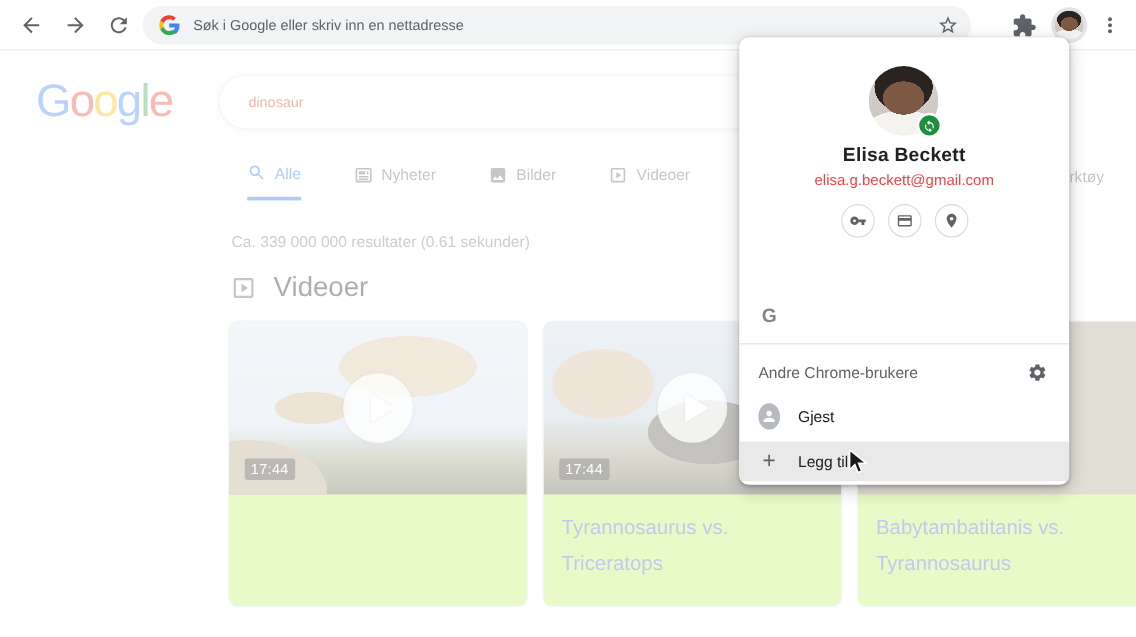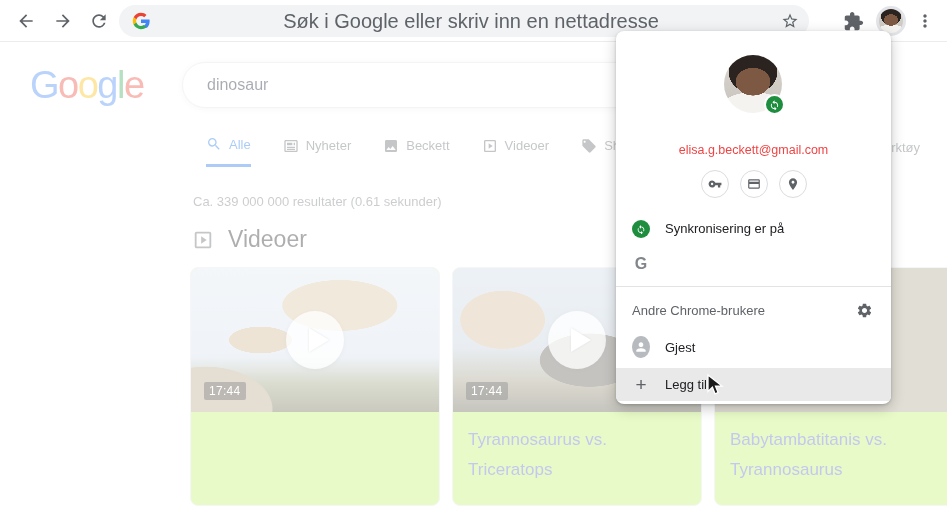--- a/index.html
+++ b/index.html
@@ -8,43 +8,43 @@
   .screen { position:relative; width:947px; height:531px; background:#fff; overflow:hidden; }
 
   
   .toolbar { position:absolute; top:0; left:0; width:947px; height:42px; background:#fff;
              border-bottom:1px solid #ececec; z-index:5; }
   .nav-btn { position:absolute; top:7px; width:28px; height:28px; border:none; background:transparent;
              border-radius:50%; display:flex; align-items:center; justify-content:center; cursor:pointer; }
   .nav-btn svg { width:20px; height:20px; }
   .omnibox { position:absolute; left:119px; top:5px; width:690px; height:32px; background:#f1f3f4;
              border-radius:16px; display:flex; align-items:center; padding:0 10px 0 13px; }
-  .omnibox input { flex:1; border:none; outline:none; background:transparent; font-size:20px;
-                   color:#3c4043; font-family:"Liberation Sans",sans-serif; margin-left:11px;text-align:center; }
+  .omnibox input { flex:1; border:none; outline:none; background:transparent; font-size:12px;
+                   color:#3c4043; font-family:"Liberation Sans",sans-serif; margin-left:11px; }
   .omnibox input::placeholder { color:#5f6368; opacity:1; }
   .tb-right { position:absolute; top:0; right:0; height:42px; display:flex; align-items:center; }
   .avatar-ring { width:30px; height:30px; border-radius:50%; background:#e2e4e7; display:flex;
                  align-items:center; justify-content:center; margin:0 9px 0 12px; border:none; cursor:pointer; }
   .photo { border-radius:50%;
     background:
       radial-gradient(ellipse 30% 24% at 50% 46%, #7d5843 0 99%, rgba(0,0,0,0) 100%),
       radial-gradient(ellipse 42% 36% at 50% 30%, #2b2320 0 99%, rgba(0,0,0,0) 100%),
       radial-gradient(ellipse 58% 30% at 50% 94%, #f5f3f0 0 99%, rgba(0,0,0,0) 100%),
       linear-gradient(180deg,#dad6d0,#c7c2bb); }
   .photo-sm { width:24px; height:24px; }
 
   
   .content { position:absolute; top:42px; left:0; width:947px; height:489px; background:#fff; }
   .dim { position:absolute; inset:0; background:rgba(255,255,255,0.64); z-index:3; pointer-events:none; }
 
   .glogo { position:absolute; left:30px; top:22px; font-size:38px; letter-spacing:-1.5px; font-weight:500; }
   .gsearch { position:absolute; left:182px; top:20px; width:584px; height:46px; background:#fff;
              border:1px solid #dfe1e5; border-radius:23px; box-shadow:0 1px 6px rgba(32,33,36,.10);
-             display:flex; align-items:center; padding-left:24px; font-size:16px; color:#0f172a; }
-  .tabsrow { position:absolute; left:206px; top:94px; display:flex; gap:32px;align-items:center; }
+             display:flex; align-items:center; padding-left:24px; font-size:12px; color:#c2410c; }
+  .tabsrow { position:absolute; left:206px; top:94px; display:flex; gap:44px;align-items:center; }
   .tab { display:flex; align-items:center; gap:7px; font-size:13px; color:#5f6368;
          padding-bottom:12px; cursor:pointer; }
   .tab svg { width:16px; height:16px; }
   .tab.active { color:#1a73e8; border-bottom:3px solid #1a73e8; }
   .tools { position:absolute; left:876px; top:98px; font-size:13px; color:#5f6368; cursor:pointer; }
   .stats { position:absolute; left:193px; top:152px; font-size:13px; color:#70757a; }
   .vhead { position:absolute; left:192px; top:184px; display:flex; align-items:center; gap:14px; }
   .vhead svg { width:22px; height:22px; }
   .vhead .t { font-size:23px; color:#202124; }
 
@@ -183,21 +183,21 @@
       <div class="tab">
         <svg viewBox="0 0 24 24">
             <path fill="currentColor" d="M20 3H4c-1.1 0-2 .9-2 2v14c0 1.1.9 2 2 2h16c1.1 0 2-.9 2-2V5c0-1.1-.9-2-2-2zm0 16H4V5h16v14zM6 7h8v4H6V7zm0 6h12v2H6v-2zm0 3h12v2H6v-2zm10-9h2v4h-2V7z"></path>
           </svg>
         <span>Nyheter</span>
       </div>
       <div class="tab">
         <svg viewBox="0 0 24 24">
             <path fill="currentColor" d="M21 19V5c0-1.1-.9-2-2-2H5c-1.1 0-2 .9-2 2v14c0 1.1.9 2 2 2h14c1.1 0 2-.9 2-2zM8.5 13.5l2.5 3.01L14.5 12l4.5 6H5l3.5-4.5z"></path>
           </svg>
-        <span>Beckett</span>
+        <span>Bilder</span>
       </div>
       <div class="tab">
         <svg viewBox="0 0 24 24">
             <path fill="currentColor" d="M19 3H5c-1.1 0-2 .9-2 2v14c0 1.1.9 2 2 2h14c1.1 0 2-.9 2-2V5c0-1.1-.9-2-2-2zm0 16H5V5h14v14zM10 8v8l6-4-6-4z"></path>
           </svg>
         <span>Videoer</span>
       </div>
       <div class="tab">
         <svg viewBox="0 0 24 24">
             <path fill="currentColor" d="M21.41 11.58l-9-9C12.05 2.22 11.55 2 11 2H4c-1.1 0-2 .9-2 2v7c0 .55.22 1.05.59 1.42l9 9c.36.36.86.58 1.41.58.55 0 1.05-.22 1.41-.59l7-7c.37-.36.59-.86.59-1.41 0-.55-.23-1.06-.59-1.42zM5.5 7C4.67 7 4 6.33 4 5.5S4.67 4 5.5 4 7 4.67 7 5.5 6.33 7 5.5 7z"></path>
@@ -243,50 +243,41 @@
   </main>
 
   <div class="pmenu">
     <div class="pm-avatar photo">
       <div class="pm-badge">
         <svg viewBox="0 0 24 24">
             <path fill="#fff" d="M12 6V2.5L7.5 7 12 11.5V8c3.31 0 6 2.69 6 6 0 1.01-.25 1.97-.7 2.8l1.46 1.46A7.93 7.93 0 0020 14c0-4.42-3.58-8-8-8zm0 14c-3.31 0-6-2.69-6-6 0-1.01.25-1.97.7-2.8L5.24 9.74A7.93 7.93 0 004 14c0 4.42 3.58 8 8 8v3.5l4.5-4.5-4.5-4.5V20z"></path>
           </svg>
       </div>
     </div>
+    <div class="pm-name">Elisa Beckett</div>
     <div class="pm-email">elisa.g.beckett@gmail.com</div>
 
     <div class="pm-shortcuts">
       <button class="pm-circle">
         <svg viewBox="0 0 24 24">
             <path d="M12.65 10C11.83 7.67 9.61 6 7 6c-3.31 0-6 2.69-6 6s2.69 6 6 6c2.61 0 4.83-1.67 5.65-4H17v4h4v-4h2v-4H12.65zM7 14c-1.1 0-2-.9-2-2s.9-2 2-2 2 .9 2 2-.9 2-2 2z"></path>
           </svg>
       </button>
       <button class="pm-circle">
         <svg viewBox="0 0 24 24">
             <path d="M20 4H4c-1.11 0-1.99.89-1.99 2L2 18c0 1.11.89 2 2 2h16c1.11 0 2-.89 2-2V6c0-1.11-.89-2-2-2zm0 14H4v-6h16v6zm0-10H4V6h16v2z"></path>
           </svg>
       </button>
       <button class="pm-circle">
         <svg viewBox="0 0 24 24">
             <path d="M12 2C8.13 2 5 5.13 5 8.85c0 5.57 7 13.15 7 13.15s7-7.58 7-13.15C19 5.13 15.87 2 12 2zm0 9.5c-1.38 0-2.5-1.12-2.5-2.5s1.12-2.5 2.5-2.5 2.5 1.12 2.5 2.5-1.12 2.5-2.5 2.5z"></path>
           </svg>
       </button>
     </div>
 
-    <div class="pm-item" style="top:180px">
-      <span class="ic">
-          <span class="sync-ic">
-        <svg viewBox="0 0 24 24">
-              <path fill="#fff" d="M12 6V2.5L7.5 7 12 11.5V8c3.31 0 6 2.69 6 6 0 1.01-.25 1.97-.7 2.8l1.46 1.46A7.93 7.93 0 0020 14c0-4.42-3.58-8-8-8zm0 14c-3.31 0-6-2.69-6-6 0-1.01.25-1.97.7-2.8L5.24 9.74A7.93 7.93 0 004 14c0 4.42 3.58 8 8 8v3.5l4.5-4.5-4.5-4.5V20z"></path>
-            </svg>
-      </span>
-        </span>
-      <span class="lbl">Synkronisering er på</span>
-    </div>
 
     <div class="pm-item" style="top:215px">
       <span class="ic">
           <span class="g-letter">G</span>
         </span>
     </div>
 
     <div class="pm-div"></div>
 
     <div class="pm-label">Andre Chrome-brukere</div>

